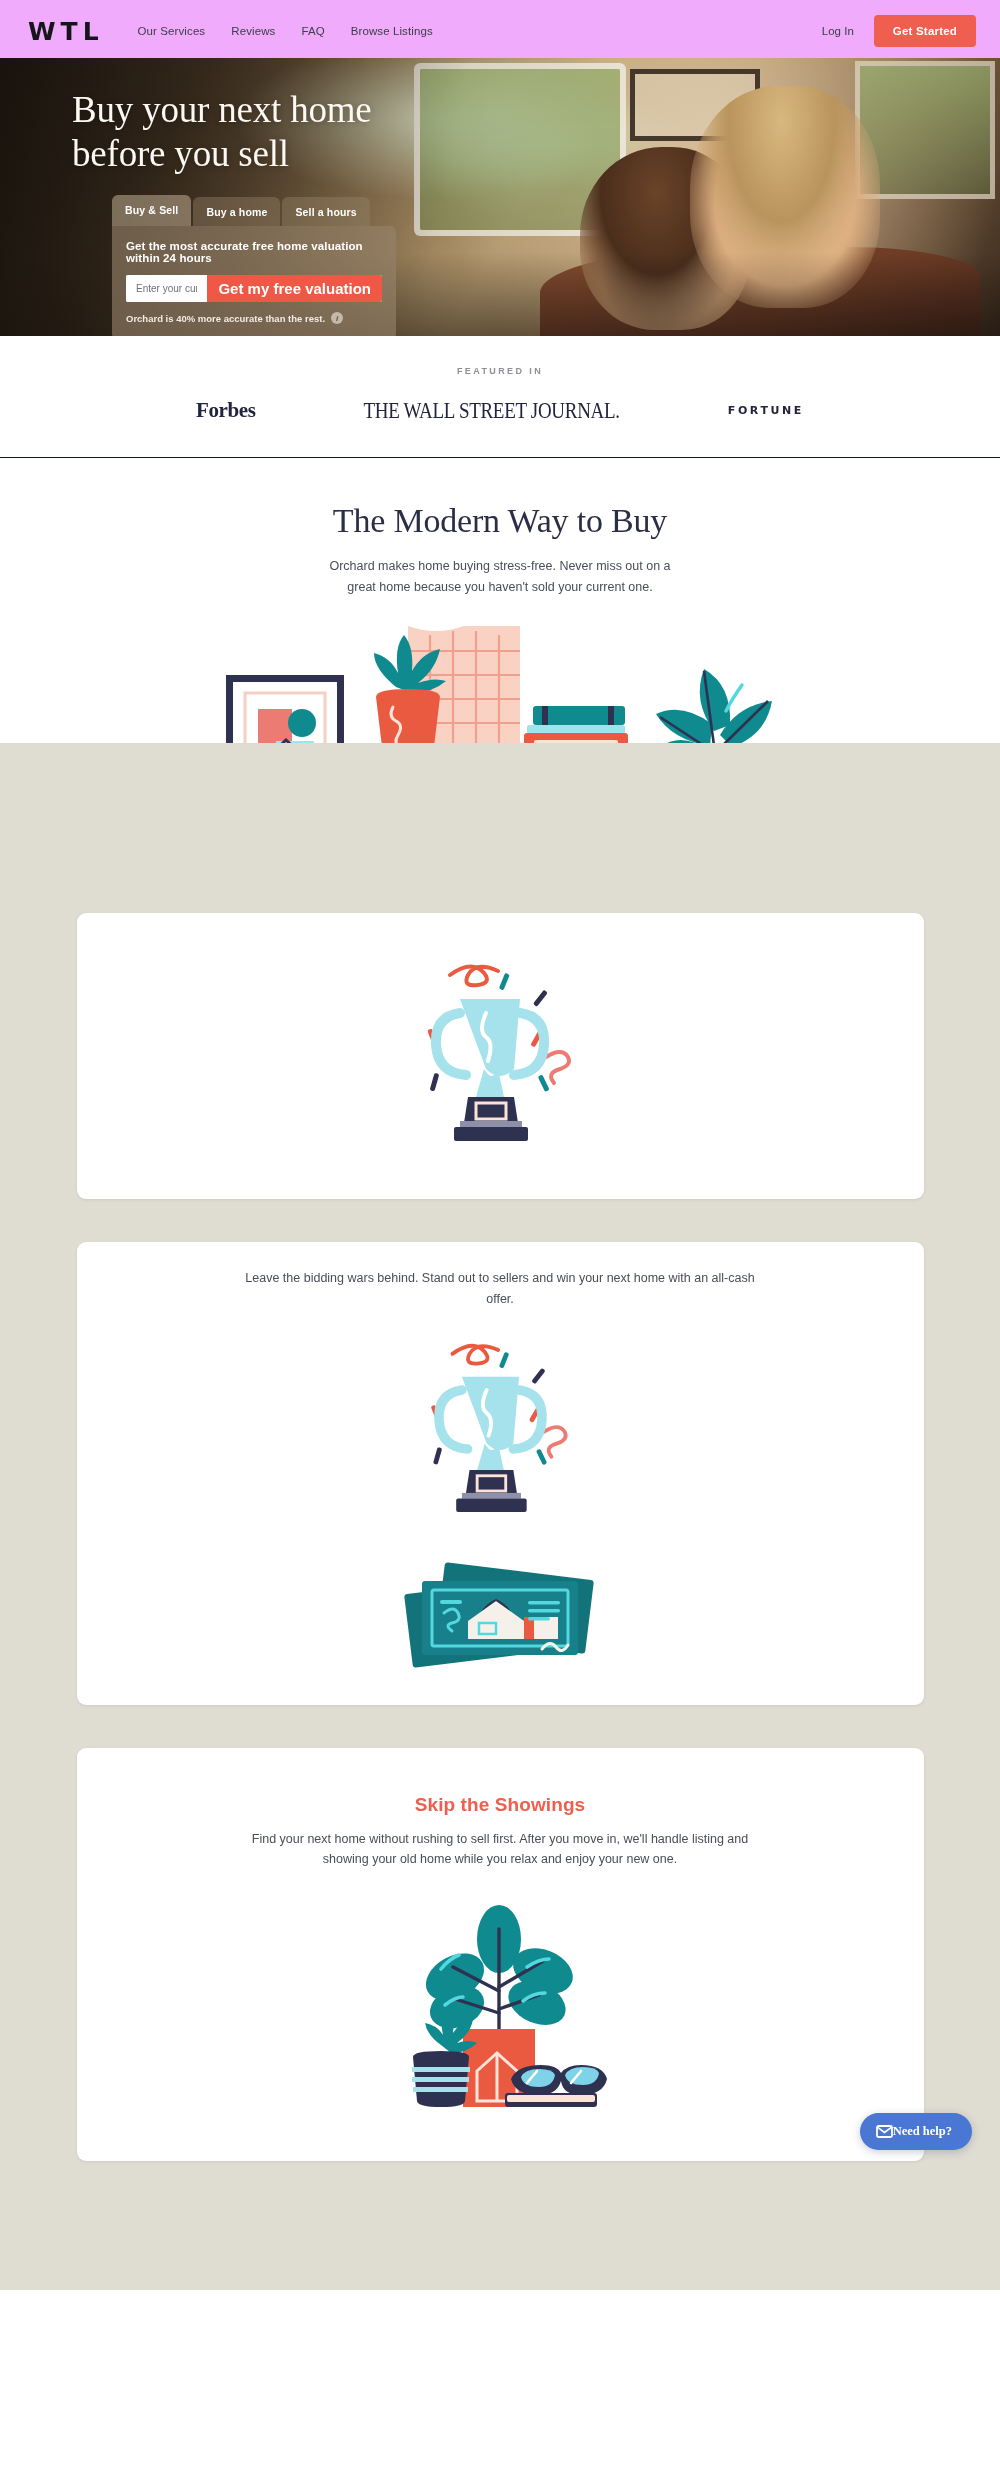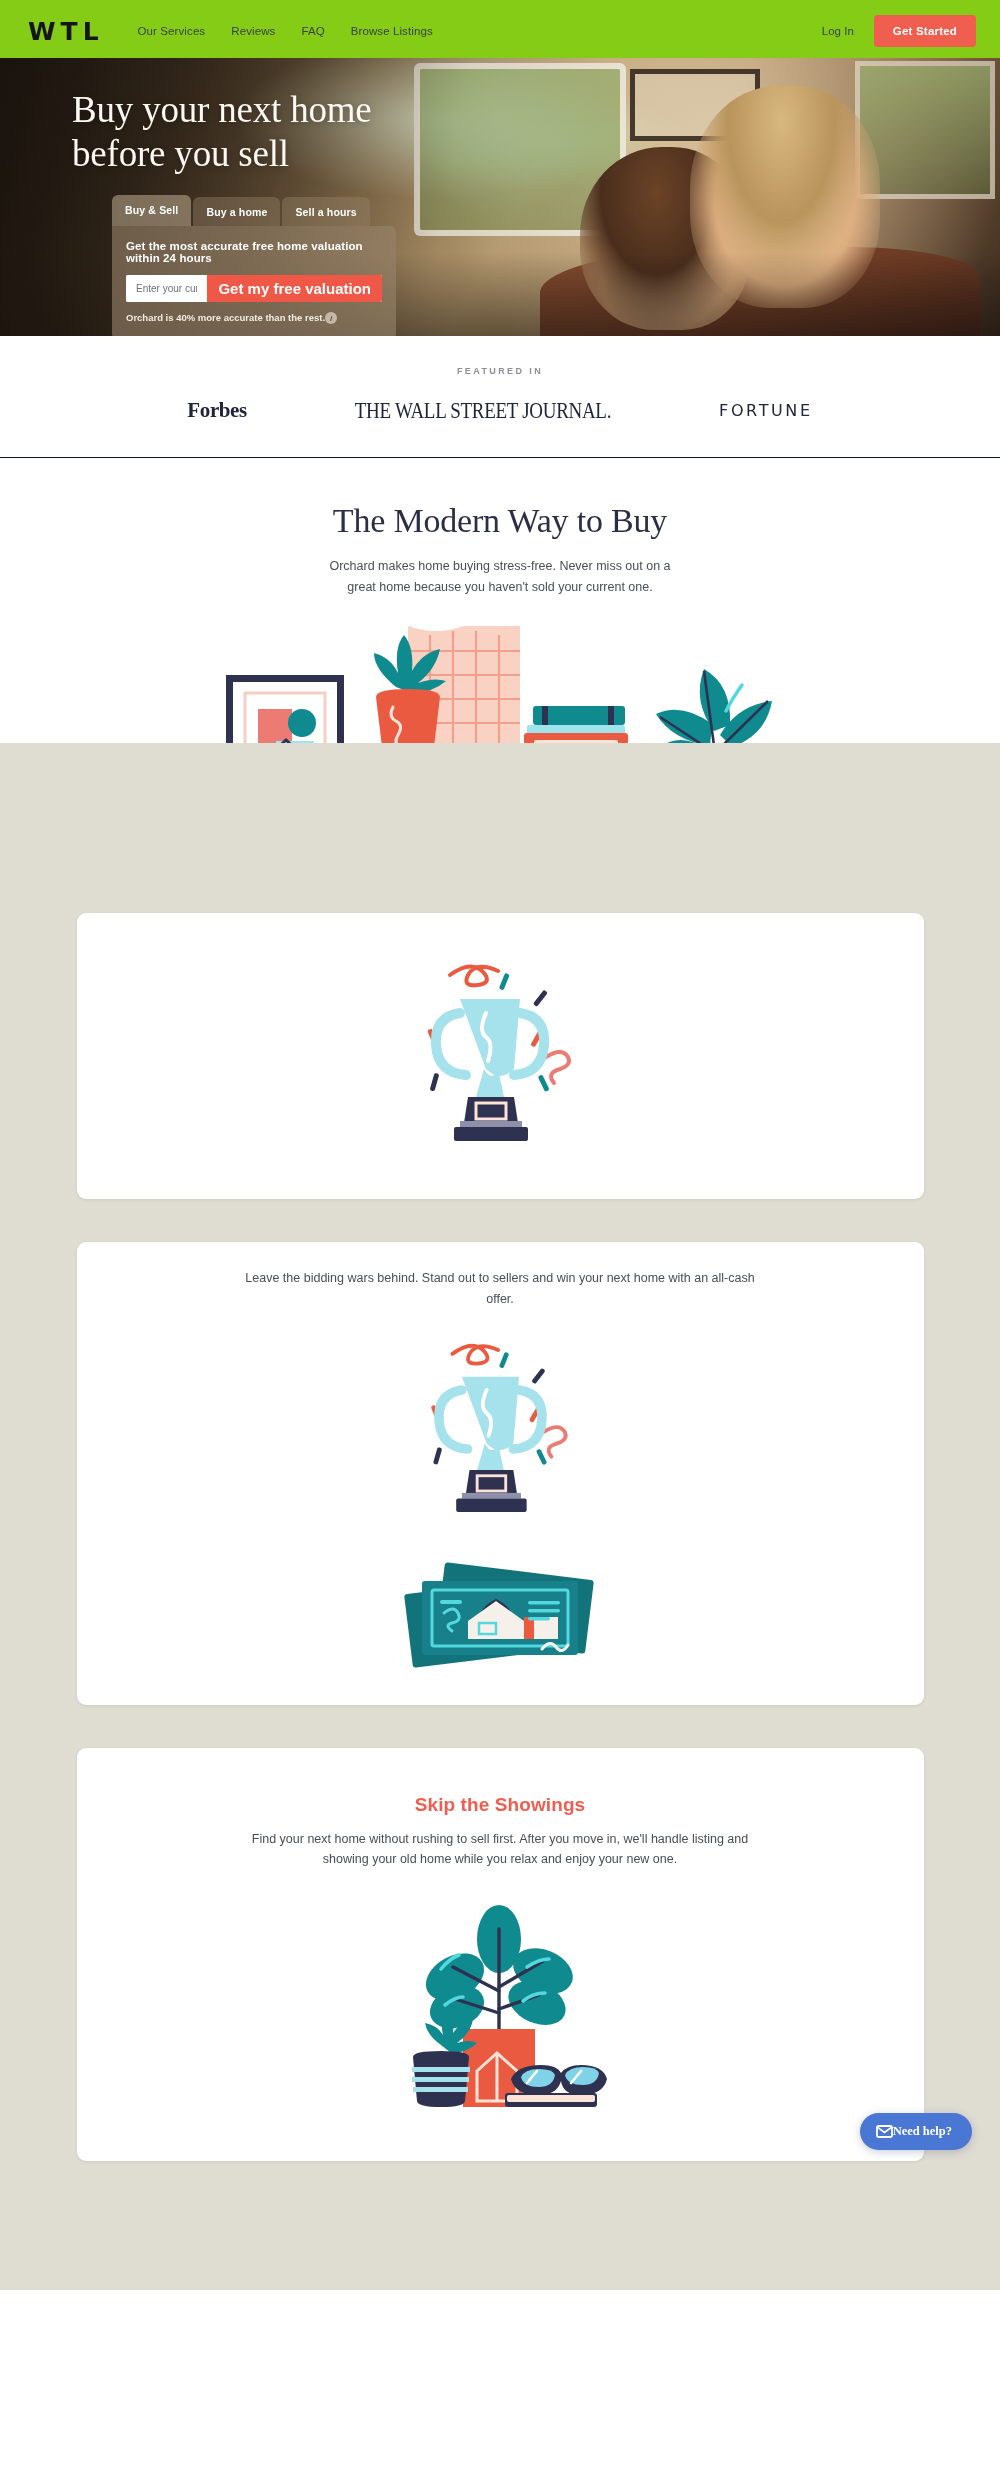--- a/index.html
+++ b/index.html
@@ -9,21 +9,21 @@
     background: #ffffff;
     color: #2b2d42;
     width: 1000px;
     overflow-x: hidden;
   }
   .page { width: 1000px; position: relative; }
 
   
   .header {
     height: 58px;
-    background: #84cc16;
+    background: #f0abfc;
     display: flex;
     align-items: center;
     padding: 4px 24px 0 28px;
     position: relative;
     z-index: 40;
   }
   .logo {
     font-family: "DejaVu Sans", sans-serif;
     font-weight: 700;
     font-size: 25px;
@@ -200,20 +200,22 @@
     font-weight: 700;
     padding: 0 11px;
     cursor: pointer;
     white-space: nowrap;
   }
   .hero-note {
     margin-top: 10px;
     font-size: 9.5px;
     color: #f3ece3;
     display: flex;
+    align-items: center;
+    gap: 6px;
     font-weight: 600;
   }
   .info-dot {
     width: 12px; height: 12px;
     border-radius: 50%;
     background: rgba(210,198,182,.85);
     color: #5c5348;
     font-size: 8px;
     font-weight: 700;
     display: flex; align-items: center; justify-content: center;
@@ -250,22 +252,22 @@
   }
   .logo-wsj {
     font-family: "Liberation Serif", serif;
     font-weight: 400;
     font-size: 19px;
     letter-spacing: -.3px;
     transform: scaleY(1.16);
   }
   .logo-fortune {
     font-family: "DejaVu Sans", sans-serif;
-    font-weight: 400;
-    font-size: 16px;
+    font-weight: 700;
+    font-size: 11px;
     letter-spacing: 2.6px;
   }
 
   
   .modern {
     background: #fff;
     text-align: center;
     padding: 44px 0 0;
   }
   .modern h2 {

